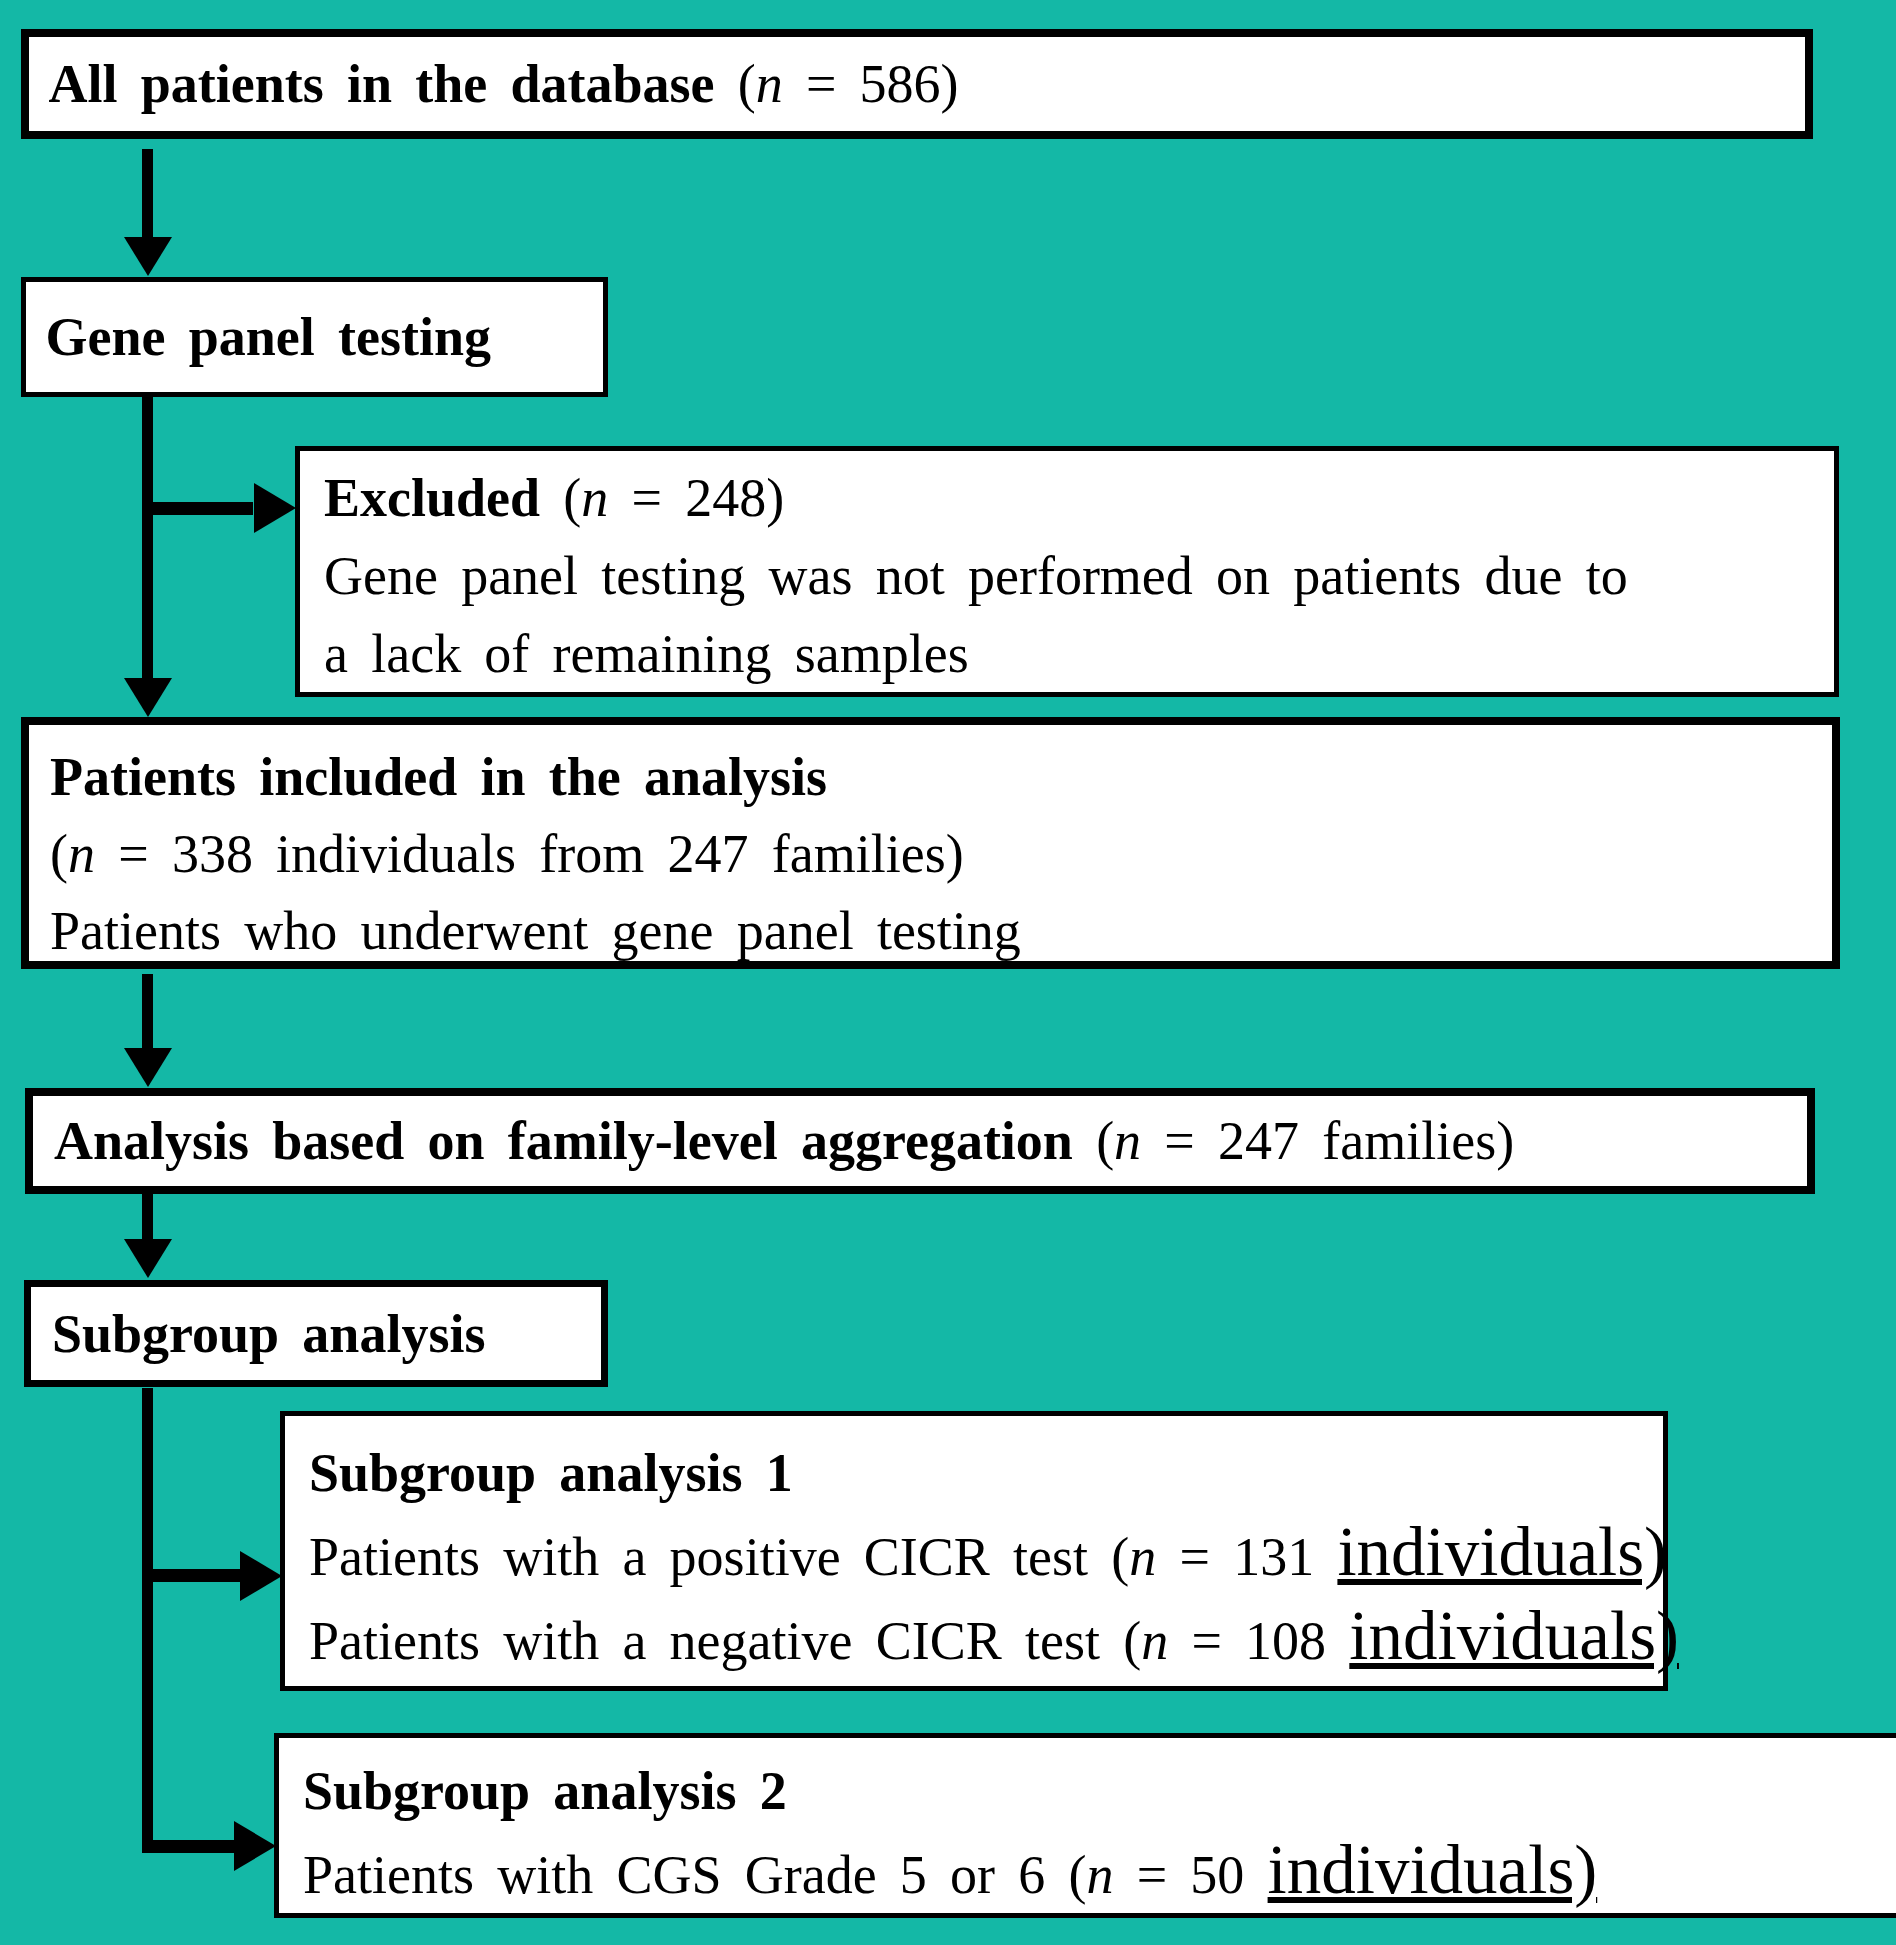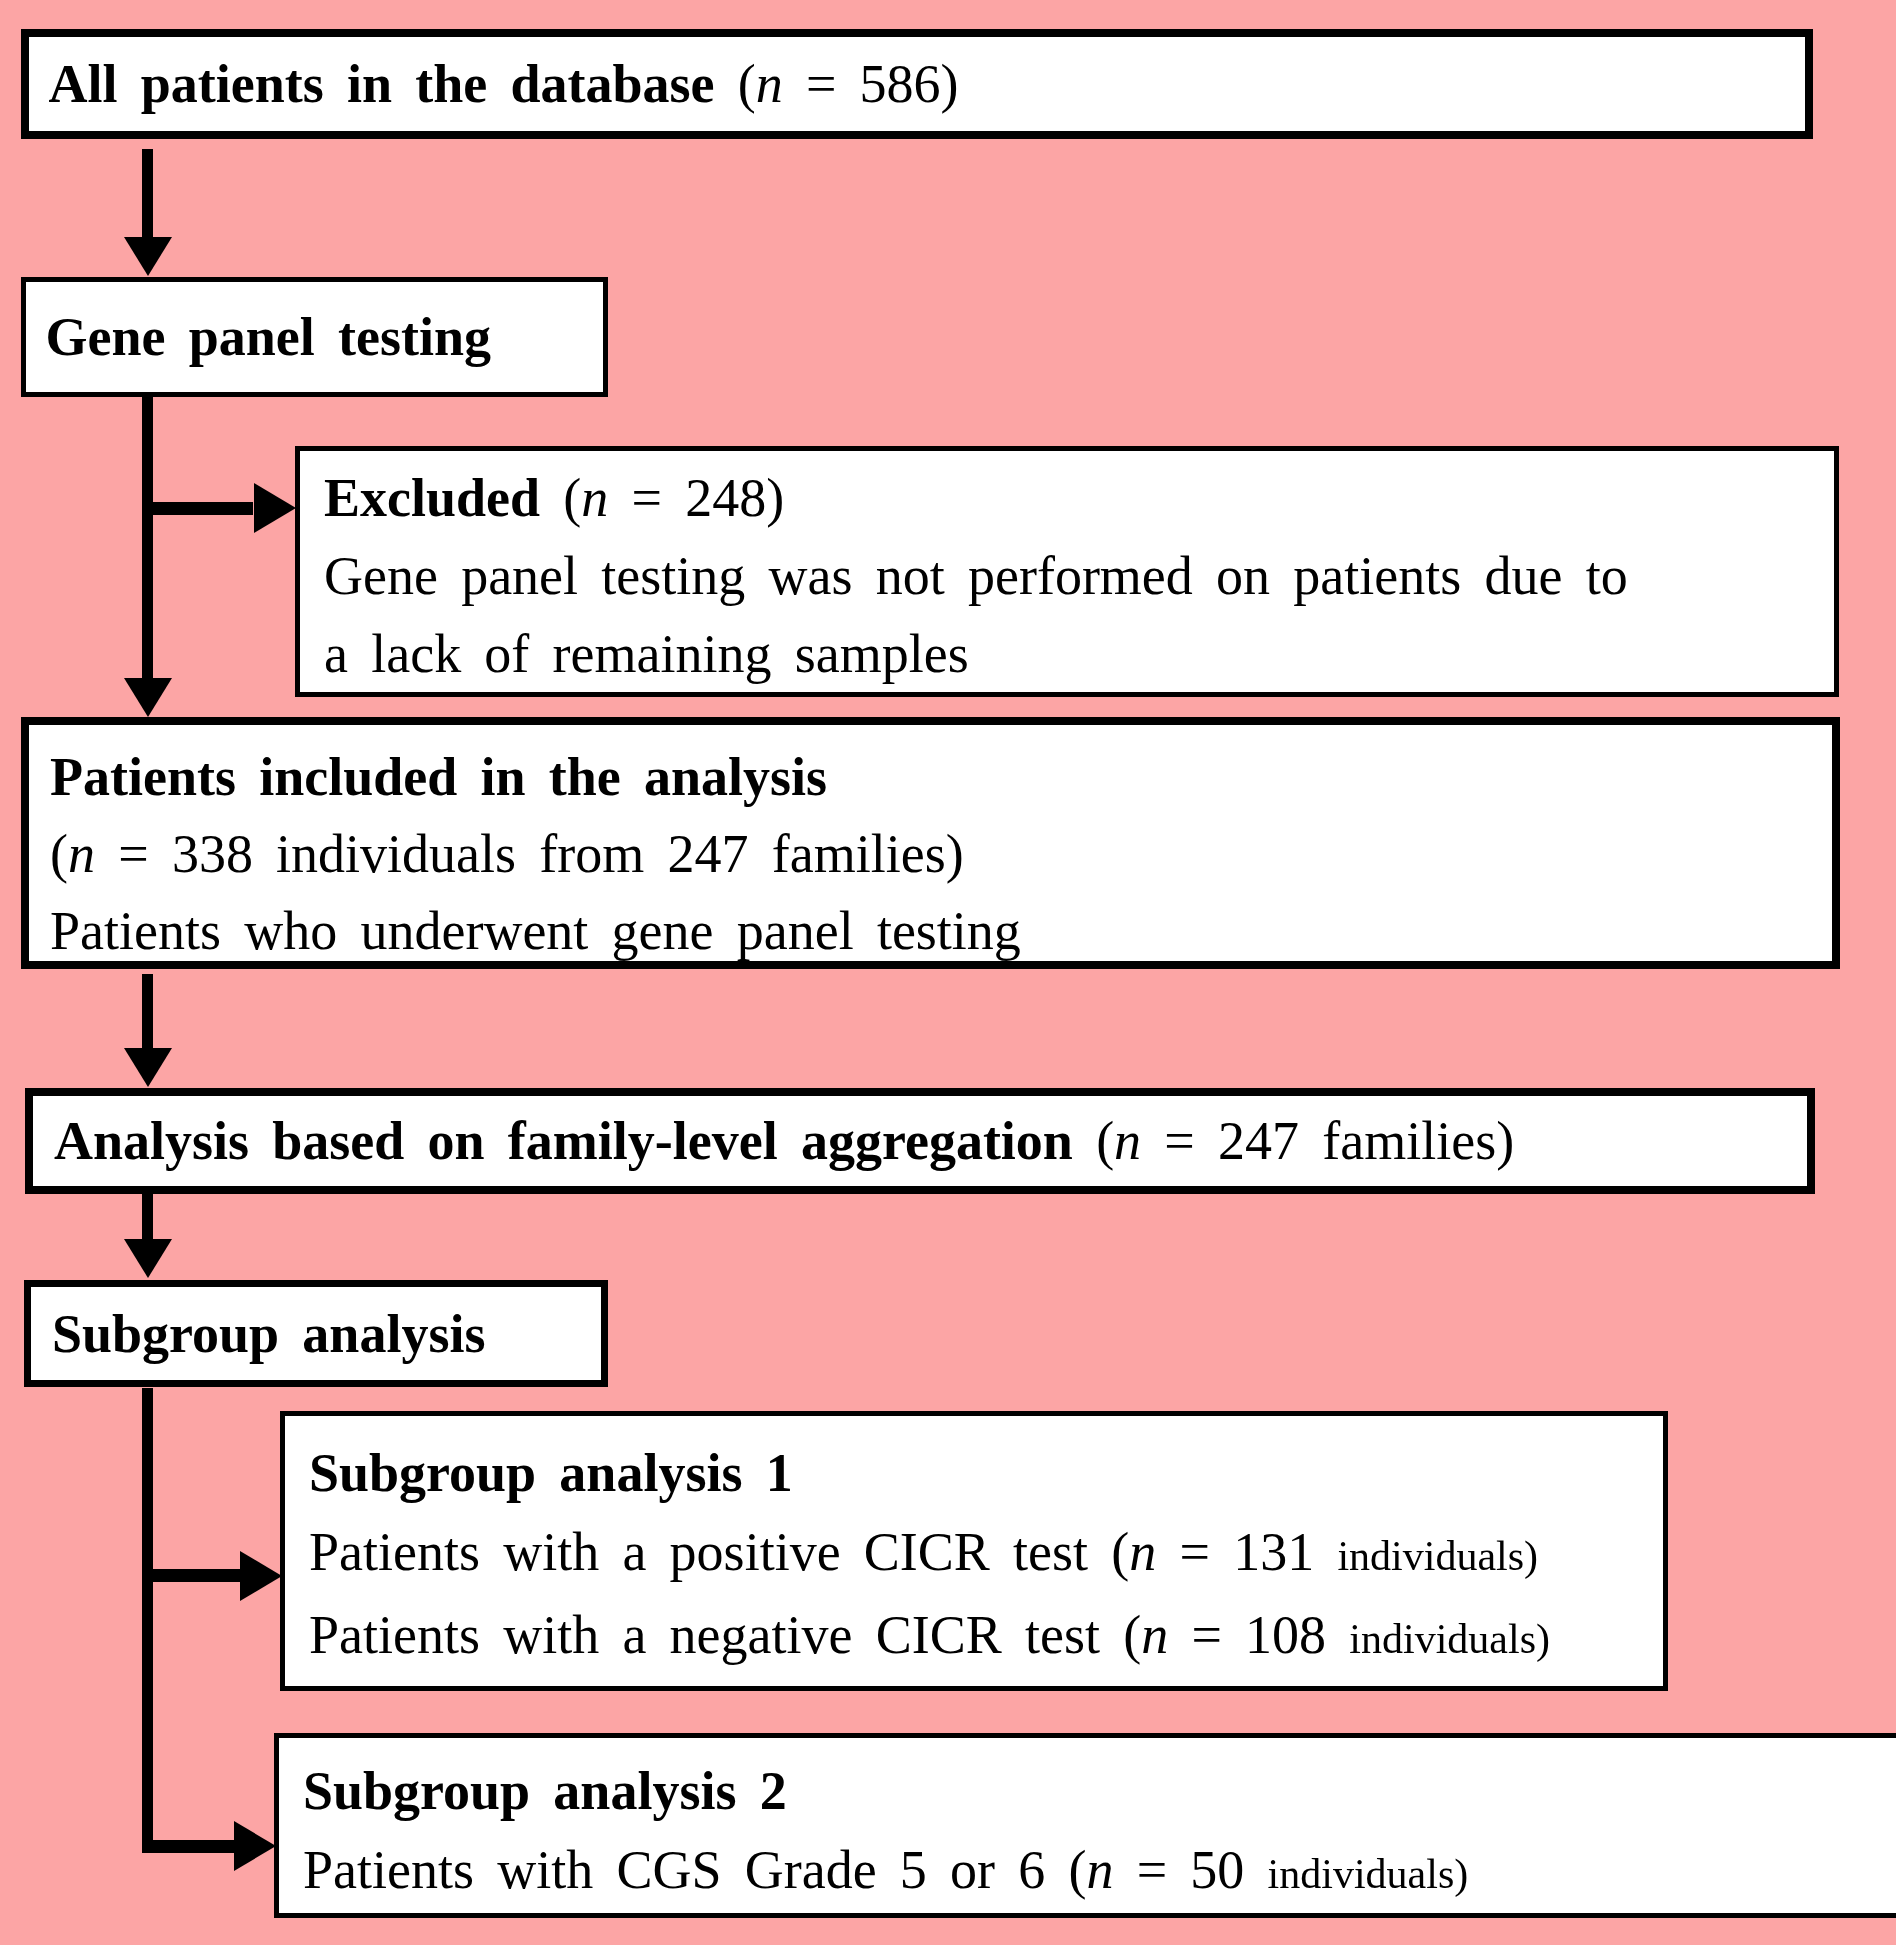--- a/index.html
+++ b/index.html
@@ -4,21 +4,21 @@
 <style>
   html, body {
     margin: 0;
     padding: 0;
     background: #ffffff;
   }
   #stage {
     position: relative;
     width: 1897px;
     height: 1946px;
-    background: #fca5a5;
+    background: #14b8a6;
     font-family: "Liberation Serif", "DejaVu Serif", serif;
     font-size: 54px;
     color: #000000;
   }
   .box {
     position: absolute;
     box-sizing: border-box;
     border: 5.6px solid #000000;
     background: #ffffff;
   }
@@ -27,21 +27,21 @@
   .vcenter {
     display: flex;
     align-items: center;
   }
   .line {
     white-space: nowrap;
     word-spacing: 0.18em;
   }
   .b  { font-weight: bold; }
   .i  { font-style: italic; }
-  .lg { font-size: 42px; }
+  .lg { font-size: 69px; text-decoration: underline; }
   
   #box-all-patients     { left: 21px;  top: 29px;   width: 1792px; height: 110px; padding-left: 19.5px; }
   #box-gene-panel       { left: 21px;  top: 277px;  width: 587px;  height: 120px; padding-left: 19.5px; }
   #box-excluded         { left: 295px; top: 446px;  width: 1544px; height: 251px; padding: 8.4px 16.7px 0 24px; line-height: 78px; }
   #box-included         { left: 21px;  top: 717px; width: 1819px; height: 252px; padding: 14px 16.7px 0 21px; line-height: 77px; }
   #box-family-agg       { left: 25px;  top: 1088px; width: 1790px; height: 106px; padding-left: 21px; }
   #box-subgroup         { left: 24px;  top: 1280px; width: 584px;  height: 107px; padding-left: 21px; }
   #box-subgroup1        { left: 280px; top: 1411px; width: 1388px; height: 280px; padding: 18px 16.7px 0 24px; line-height: 79px; }
   #box-subgroup2        { left: 274px; top: 1733px; width: 1846px; height: 185px; padding: 14px 16.7px 0 24px; line-height: 79px; }
   

